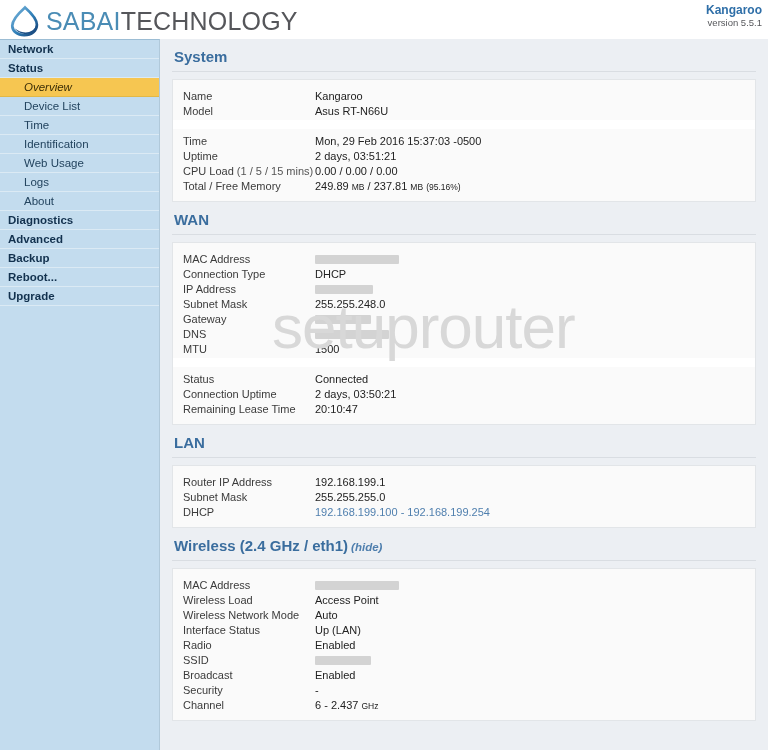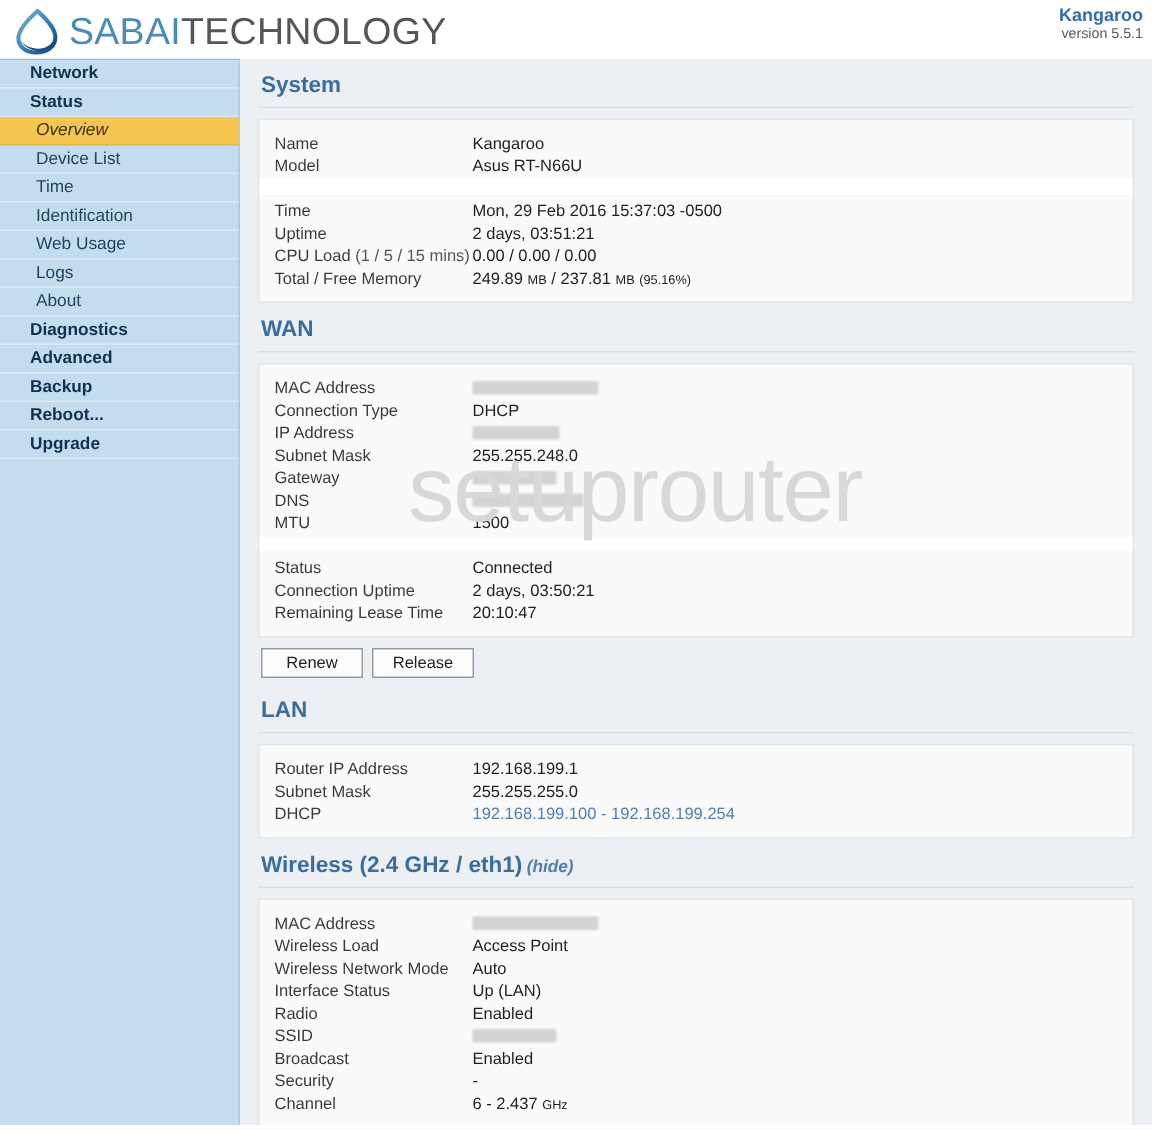--- a/index.html
+++ b/index.html
@@ -71,21 +71,21 @@
     width: 160px;
     flex: 0 0 160px;
     background: #c3dcee;
     border-top: 1px solid #9cbdd4;
     border-right: 1px solid #b0c9da;
     align-self: stretch;
   }
   .nav-item {
     height: 19px;
     line-height: 19px;
-    padding-left: 20px;
+    padding-left: 8px;
     font-size: 11.5px;
     color: #1d3d5c;
     border-bottom: 1px solid #dbeaf4;
     white-space: nowrap;
     cursor: pointer;
   }
   .nav-item.top {
     font-weight: bold;
     color: #12314e;
   }
@@ -344,24 +344,20 @@
         <div class="row">
           <span class="label">Connection Uptime</span>
           <span class="value">2 days, 03:50:21</span>
         </div>
         <div class="row">
           <span class="label">Remaining Lease Time</span>
           <span class="value">20:10:47</span>
         </div>
       </div>
     </div>
-    <div class="btn-row">
-      <button class="btn">Renew</button>
-      <button class="btn">Release</button>
-    </div>
 
     <div class="section-title">LAN</div>
     <div class="panel">
       <div class="group">
         <div class="row">
           <span class="label">Router IP Address</span>
           <span class="value">192.168.199.1</span>
         </div>
         <div class="row">
           <span class="label">Subnet Mask</span>

